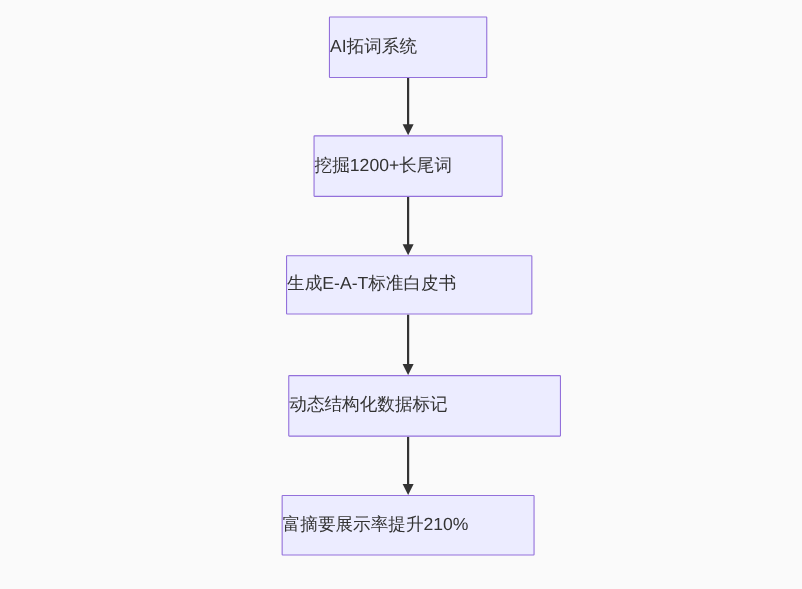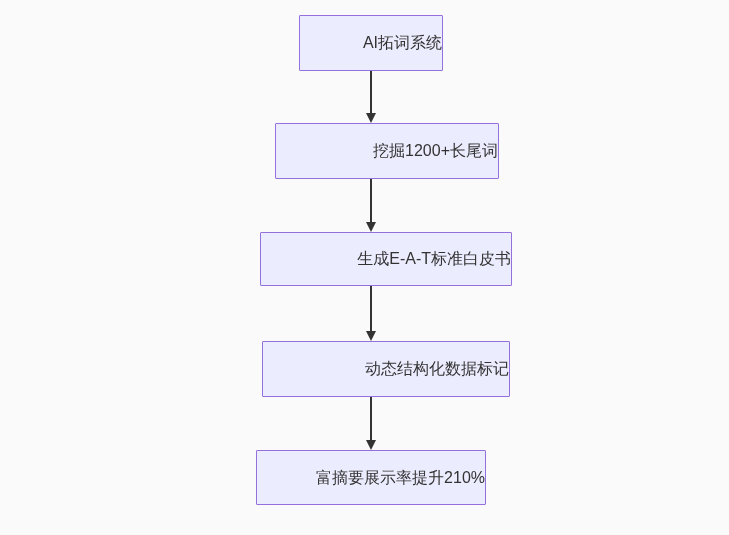--- a/index.html
+++ b/index.html
@@ -19,21 +19,21 @@
     height: 535px;
   }
   .node {
     position: absolute;
     box-sizing: border-box;
     background: #ececff;
     border: 1px solid #9370db;
     border-radius: 1px;
     display: flex;
     align-items: center;
-    justify-content: flex-end;
+    justify-content: flex-start;
   }
   .node span {
     color: #333333;
     font-size: 16px;
     line-height: 1.2;
     white-space: nowrap;
   }
   .edge {
     position: absolute;
     display: block;
@@ -46,44 +46,44 @@
 
   <div class="node" style="left:299px; top:15px; width:144px; height:56px;">
     <span>AI拓词系统</span>
   </div>
 
   <svg class="edge" style="left:364px; top:71px;" width="14" height="52" viewBox="0 0 14 52">
     <line x1="7" y1="0" x2="7" y2="43" stroke="#333333" stroke-width="2"></line>
     <polygon points="2,42 12,42 7,52" fill="#333333"></polygon>
   </svg>
 
-  <div class="node" style="left:275px; top:123px; width:224px; height:56px;">
+  <div class="node" style="left:285px; top:123px; width:172px; height:56px;">
     <span>挖掘1200+长尾词</span>
   </div>
 
   <svg class="edge" style="left:364px; top:179px;" width="14" height="53" viewBox="0 0 14 53">
     <line x1="7" y1="0" x2="7" y2="44" stroke="#333333" stroke-width="2"></line>
     <polygon points="2,43 12,43 7,53" fill="#333333"></polygon>
   </svg>
 
-  <div class="node" style="left:260px; top:232px; width:252px; height:54px;">
+  <div class="node" style="left:260px; top:232px; width:224px; height:54px;">
     <span>生成E-A-T标准白皮书</span>
   </div>
 
   <svg class="edge" style="left:364px; top:286px;" width="14" height="55" viewBox="0 0 14 55">
     <line x1="7" y1="0" x2="7" y2="46" stroke="#333333" stroke-width="2"></line>
     <polygon points="2,45 12,45 7,55" fill="#333333"></polygon>
   </svg>
 
   <div class="node" style="left:262px; top:341px; width:248px; height:56px;">
     <span>动态结构化数据标记</span>
   </div>
 
   <svg class="edge" style="left:364px; top:397px;" width="14" height="53" viewBox="0 0 14 53">
     <line x1="7" y1="0" x2="7" y2="44" stroke="#333333" stroke-width="2"></line>
     <polygon points="2,43 12,43 7,53" fill="#333333"></polygon>
   </svg>
 
-  <div class="node" style="left:256px; top:450px; width:230px; height:55px;padding-left:33px;">
+  <div class="node" style="left:256px; top:450px; width:230px; height:55px;">
     <span>富摘要展示率提升210%</span>
   </div>
 
 </div>
 
 </body></html>

